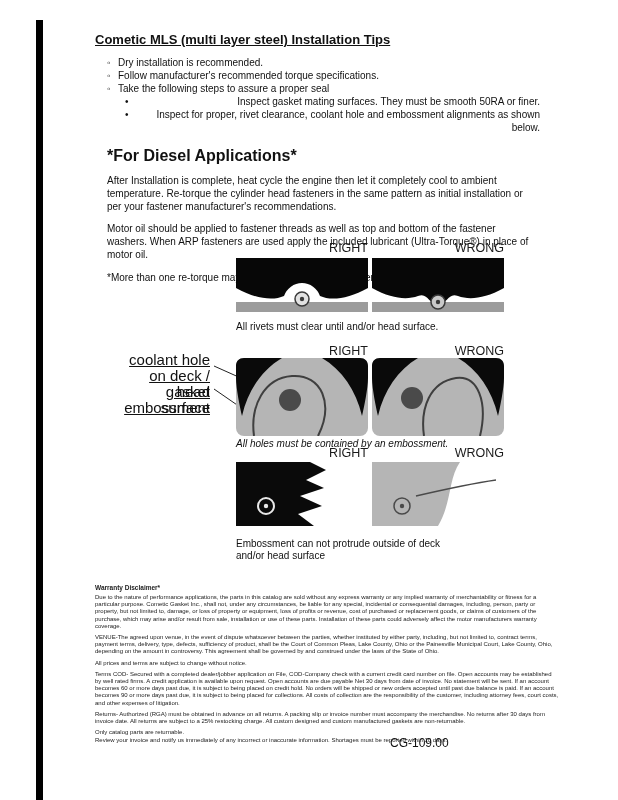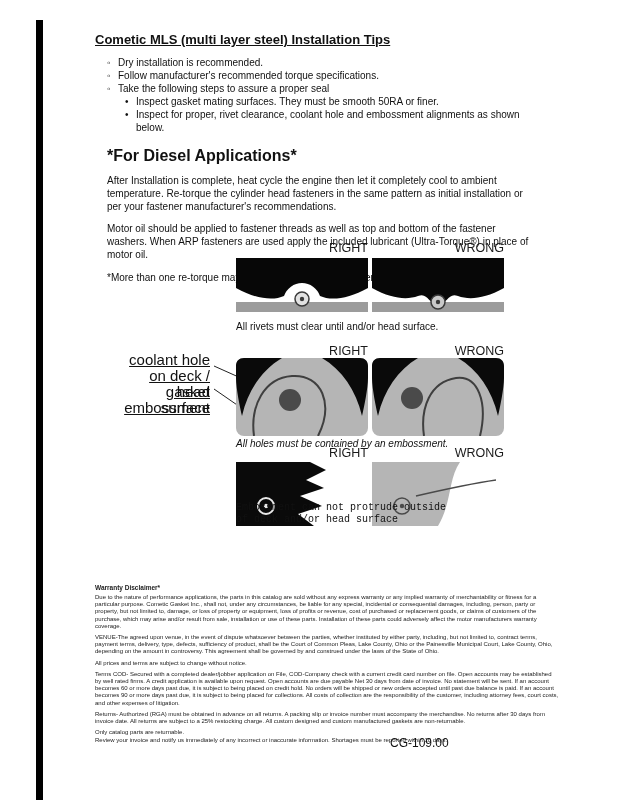--- a/index.html
+++ b/index.html
@@ -9,21 +9,21 @@
   .page { position:relative; width:618px; height:800px; background:#fff; overflow:hidden; margin:12px auto; }
   .leftbar { position:absolute; left:36px; top:8px; width:7px; height:786px; background:#000; }
 
   
   .top-text { position:absolute; left:95px; top:20px; width:445px; }
   .title { font-size:13px; font-weight:bold; text-decoration:underline; margin-bottom:9px; }
   .top-text .indent { margin-left:12px; }
   .bullets { list-style:none; }
   .bullets li { position:relative; font-size:10px; line-height:13px; padding-left:11px; }
   .bullets li::before { content:"◦"; position:absolute; left:0; top:0; }
-  .subbullets { margin-left:30px; }
+  .subbullets { margin-left:30px;text-align:right; }
   .subbullets li::before { content:"•"; }
   .diesel-heading { font-size:16px; font-weight:bold; margin-top:13px; }
   .para { font-size:10px; line-height:13px; margin-top:9px; width:428px; }
   .note { font-size:10px; margin-top:11px; }
 
   
   .dg-header { position:absolute; width:132px; text-align:right; font-size:12.5px; color:#1a1a1a; }
   .dg-img { position:absolute; display:block; }
   .dg-caption { position:absolute; font-size:10px; line-height:12px; color:#111; }
   .annot { position:absolute; font-size:15px; line-height:16px; text-align:right; color:#111;text-decoration:underline; }
@@ -112,21 +112,21 @@
       <path d="M0,0 H74 L90,8 L70,18 L88,26 L64,34 L86,44 L62,52 L78,64 H0 Z" fill="#0a0a0a"></path>
       <circle cx="30" cy="44" r="8" fill="#0a0a0a" stroke="#e8e8e8" stroke-width="2"></circle>
       <circle cx="30" cy="44" r="2.2" fill="#e8e8e8"></circle>
     </svg>
     <svg class="dg-img" style="left:372px; top:450px;" width="132" height="64" viewBox="0 0 132 64">
       <path d="M0,0 H88 C76,18 80,40 66,64 H0 Z" fill="#b5b5b5"></path>
       <circle cx="30" cy="44" r="8" fill="#b5b5b5" stroke="#4a4a4a" stroke-width="1.5"></circle>
       <circle cx="30" cy="44" r="2.2" fill="#4a4a4a"></circle>
       <path d="M44,34 C70,28 96,22 124,18" fill="none" stroke="#4a4a4a" stroke-width="1.5"></path>
     </svg>
-    <div class="dg-caption" style="left:236px; top:490px; width:214px;font-family:Liberation Mono, monospace;">Embossment can not protrude outside of deck and/or head surface</div>
+    <div class="dg-caption" style="left:236px; top:526px; width:214px;">Embossment can not protrude outside of deck and/or head surface</div>
   </div>
 
   <div class="legal">
     <div class="legal-heading">Warranty Disclaimer*</div>
     <p>Due to the nature of performance applications, the parts in this catalog are sold without any express warranty or any implied warranty of merchantability or fitness for a particular purpose.  Cometic Gasket Inc., shall not, under any circumstances, be liable for any special, incidental or consequential damages, including, person, party or property, but not limited to, damage, or loss of property or equipment, loss of profits or revenue, cost of purchased or replacement goods, or claims of customers of the purchase, which may arise and/or result from sale, installation or use of these parts.  Installation of these parts could adversely affect the motor manufacturers warranty coverage.</p>
     <p>VENUE-The agreed upon venue, in the event of dispute whatsoever between the parties, whether instituted by either party, including, but not limited to, contract terms, payment terms, delivery, type, defects, sufficiency of product, shall be the Court of Common Pleas, Lake County, Ohio or the Painesville Municipal Court, Lake County, Ohio, depending on the amount in controversy.  This agreement shall be governed by and construed under the laws of the State of Ohio.</p>
     <p>All prices and terms are subject to change without notice.</p>
     <p>Terms COD- Secured with a completed dealer/jobber application on File, COD-Company check with a current credit card number on file.  Open accounts may be established by well rated firms.  A credit application is available upon request.  Open accounts are due payable Net 30 days from date of invoice.  No statement will be sent.  If an account becomes 60 or more days past due, it is subject to being placed on credit hold.  No orders will be shipped or new orders accepted until past due balance is paid.  If an account becomes 90 or more days past due, it is subject to being placed for collections.  All costs of collection are the responsibility of the customer, including attorney fees, court costs, and other expenses of litigation.</p>
     <p>Returns- Authorized (RGA) must be obtained in advance on all returns.  A packing slip or invoice number must accompany the merchandise.  No returns after 30 days from invoice date.  All returns are subject to a 25% restocking charge.  All custom designed and custom manufactured gaskets are non-returnable.</p>
     <p class="tight">Only catalog parts are returnable.</p>

